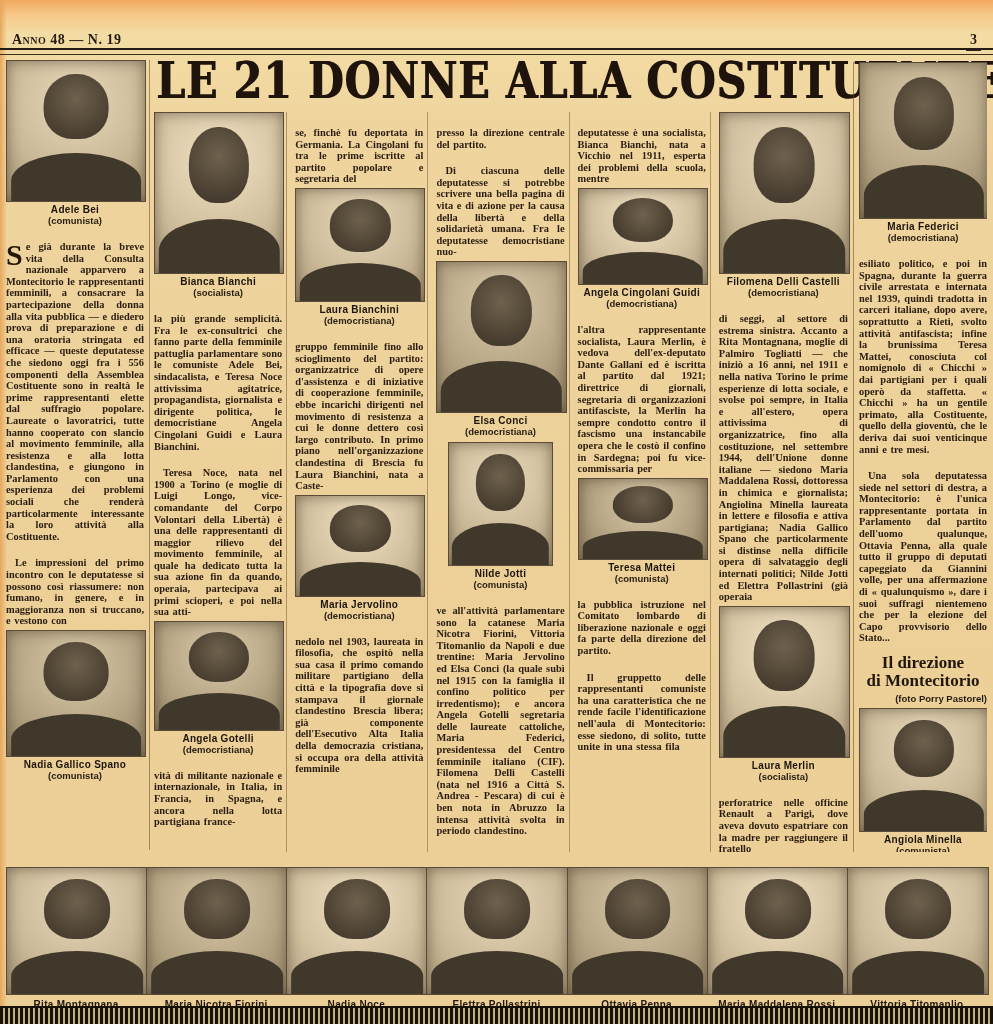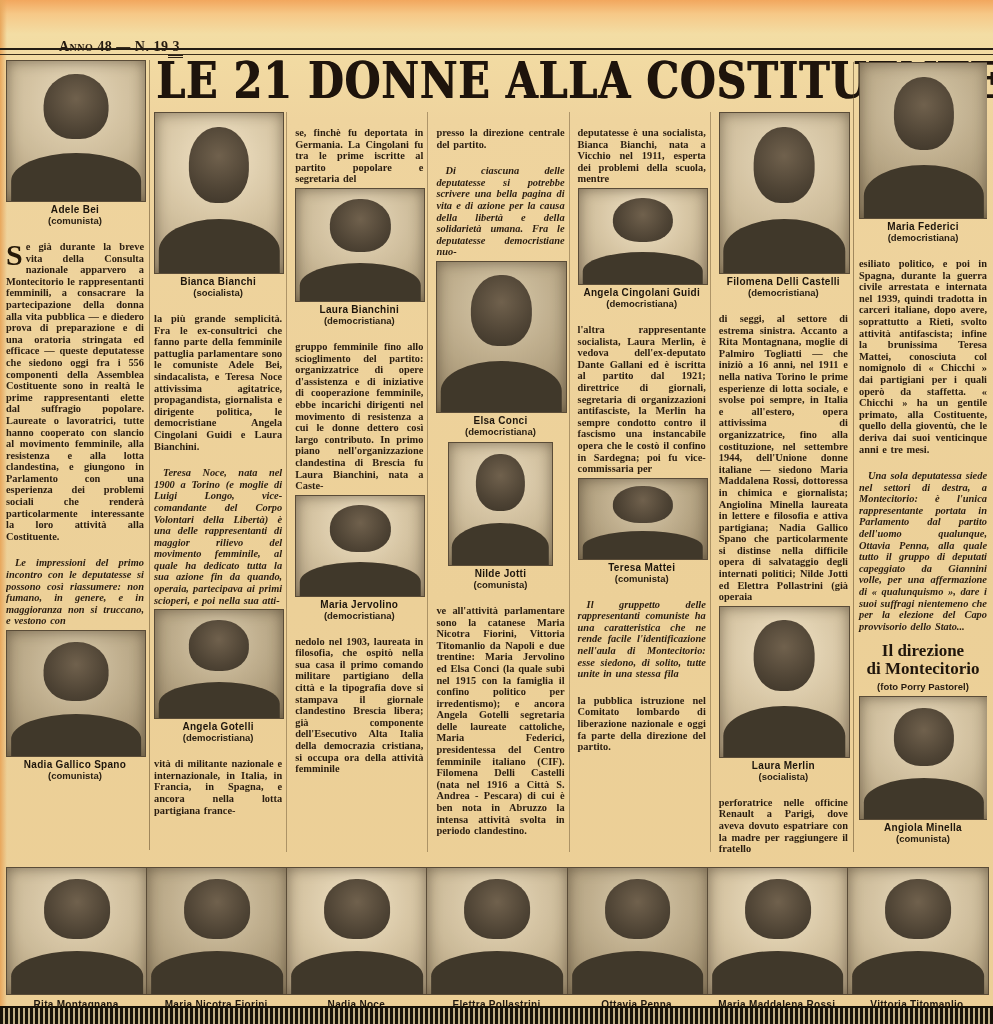--- a/index.html
+++ b/index.html
@@ -2,21 +2,21 @@
 <html lang="it"><head>
 <meta charset="utf-8">
 <style>
   html,body{margin:0;padding:0;background:#7a6a4f;}
   #page{
     position:relative;width:993px;height:1024px;margin:0 auto;overflow:hidden;
     background:linear-gradient(180deg,#f2a75e 0%,#f6c887 14px,#f3dda4 34px,#efd49e 120px,#ecd098 600px,#eccf96 100%);
     font-family:"Liberation Serif","DejaVu Serif",serif;color:#261b10;
   }
   
-  .masthead{position:absolute;top:39px;left:12px;right:12px;display:flex;align-items:baseline;margin-left:47px;}
+  .masthead{position:absolute;top:32px;left:12px;right:12px;display:flex;align-items:baseline;justify-content:space-between;}
   .mh-issue{font-variant:small-caps;font-size:14px;font-weight:bold;letter-spacing:.5px;}
   .mh-title{font-size:16px;font-weight:bold;letter-spacing:2px;}
   .mh-page{font-size:14px;font-weight:bold;border-bottom:3px double #2a2015;padding:0 4px;}
   .mh-rule{position:absolute;top:48px;left:0;right:0;height:4px;border-top:2px solid #241c12;border-bottom:1px solid #3a2e1c;}
   
   #main{position:absolute;top:56px;left:6px;width:981px;height:796px;}
   .headline{
     position:absolute;left:150px;top:-4px;width:700px;margin:0;text-align:center;
     font-family:"DejaVu Serif","Liberation Serif",serif;font-weight:bold;font-size:41px;letter-spacing:1px;
     color:#1e140c;white-space:nowrap;transform:scale(1.0,1.22);transform-origin:center top;
@@ -26,21 +26,21 @@
   .col1{position:absolute;left:0;top:4px;width:144px;height:790px;border-right:1px solid rgba(96,74,42,.55);padding-right:5px;}
   .col7{position:absolute;left:847px;top:6px;width:134px;height:790px;border-left:1px solid rgba(96,74,42,.55);padding-left:5px;}
   .midcols{position:absolute;left:146px;top:56px;width:700px;height:740px;display:grid;grid-template-columns:repeat(5,1fr);column-gap:6px;}
   .midcols .col{border-right:1px solid rgba(96,74,42,.45);padding:0 4px 0 2px;}
   .midcols .col:last-child{border-right:none;}
   
   .body{
     margin:15px 0 3px 0;font-size:10.4px;line-height:11.6px;text-align:justify;font-weight:bold;
     color:#2a1d10;word-spacing:1px;
   }
-  .body.ind{text-indent:9px;font-style:italic;}
+  .body.ind{text-indent:9px;}
   .dropcap{float:left;font-size:30px;line-height:23px;font-weight:bold;padding:2px 3px 0 0;color:#241808;}
   
   .photo{
     position:relative;margin:0 auto 2px auto;width:100%;overflow:hidden;display:block;
     background:radial-gradient(circle at 50% 28%,#ddd2ba 0%,#c4b596 55%,#a08f6e 100%);
     border:1px solid #55452f;box-shadow:inset 0 0 14px rgba(60,45,25,.55);
     filter:sepia(.25) contrast(.95);
   }
   .photo::before{ 
     content:"";position:absolute;top:9%;left:50%;transform:translateX(-50%);
@@ -57,21 +57,21 @@
   .h80{height:80px}.h95{height:95px}.h100{height:100px}.h108{height:108px}.h112{height:112px}
   .h122{height:122px}.h125{height:125px}.h140{height:140px}
   .h150{height:150px}.h155{height:155px}.h160{height:160px}
   
   .cap{font-family:"Liberation Sans","DejaVu Sans",sans-serif;text-align:center;margin:1px 0 5px 0;line-height:11px;}
   .cap-name{display:block;font-size:10px;font-weight:bold;color:#1d150c;letter-spacing:.3px;}
   .cap-party{display:block;font-size:9.5px;font-weight:bold;color:#2a2013;}
   
   .cronista{margin:10px 0 4px 0;text-align:center;}
   .cron-l1,.cron-l2{display:block;font-size:17px;font-weight:bold;line-height:18px;color:#20160c;}
-  .cron-credit{display:block;font-family:"Liberation Sans",sans-serif;font-size:9.5px;font-weight:bold;margin-top:3px;}
+  .cron-credit{display:block;font-family:"Liberation Sans",sans-serif;font-size:9.5px;font-weight:bold;margin-top:3px;text-align:right;}
   
   .bottom-row{position:absolute;top:867px;left:6px;width:981px;height:156px;display:grid;grid-template-columns:repeat(7,1fr);}
   .bcell{display:flex;flex-direction:column;}
   .bcell .photo{height:126px;}
   .bcell .cap{margin-top:2px;}
   
   .filmstrip{
     position:absolute;left:0;bottom:0;width:100%;height:16px;border-top:2px solid #171208;
     background:repeating-linear-gradient(90deg,#171208 0 3px,#bfae85 3px 5px,#171208 5px 9px,#d9c織 0);
     background:repeating-linear-gradient(90deg,#171208 0 3px,#bfae85 3px 5px);
@@ -165,22 +165,22 @@
         <div class="cap">
           <span class="cap-name">Angela Cingolani Guidi</span>
           <span class="cap-party">(democristiana)</span>
         </div>
         <p class="body">l'altra rappresentante socialista, Laura Merlin, è vedova dell'ex-deputato Dante Gallani ed è iscritta al partito dal 1921; direttrice di giornali, segretaria di organizzazioni antifasciste, la Merlin ha sempre condotto contro il fascismo una instancabile opera che le costò il confino in Sardegna; poi fu vice-commissaria per</p>
         <figure class="photo h80 tone-b"></figure>
         <div class="cap">
           <span class="cap-name">Teresa Mattei</span>
           <span class="cap-party">(comunista)</span>
         </div>
+        <p class="body">la pubblica istruzione nel Comitato lombardo di liberazione nazionale e oggi fa parte della direzione del partito.</p>
         <p class="body ind">Il gruppetto delle rappresentanti comuniste ha una caratteristica che ne rende facile l'identificazione nell'aula di Montecitorio: esse siedono, di solito, tutte unite in una stessa fila</p>
-        <p class="body">la pubblica istruzione nel Comitato lombardo di liberazione nazionale e oggi fa parte della direzione del partito.</p>
       </section>
 
       <section class="col">
         <figure class="photo h160 tone-a"></figure>
         <div class="cap">
           <span class="cap-name">Filomena Delli Castelli</span>
           <span class="cap-party">(democristiana)</span>
         </div>
         <p class="body">di seggi, al settore di estrema sinistra. Accanto a Rita Montagnana, moglie di Palmiro Togliatti — che iniziò a 16 anni, nel 1911 e nella nativa Torino le prime esperienze di lotta sociale, e svolse poi sempre, in Italia e all'estero, opera attivissima di organizzatrice, fino alla costituzione, nel settembre 1944, dell'Unione donne italiane — siedono Maria Maddalena Rossi, dottoressa in chimica e giornalista; Angiolina Minella laureata in lettere e filosofia e attiva partigiana; Nadia Gallico Spano che particolarmente si distinse nella difficile opera di salvataggio degli internati politici; Nilde Jotti ed Elettra Pollastrini (già operaia</p>
         <figure class="photo h150 tone-c"></figure>

